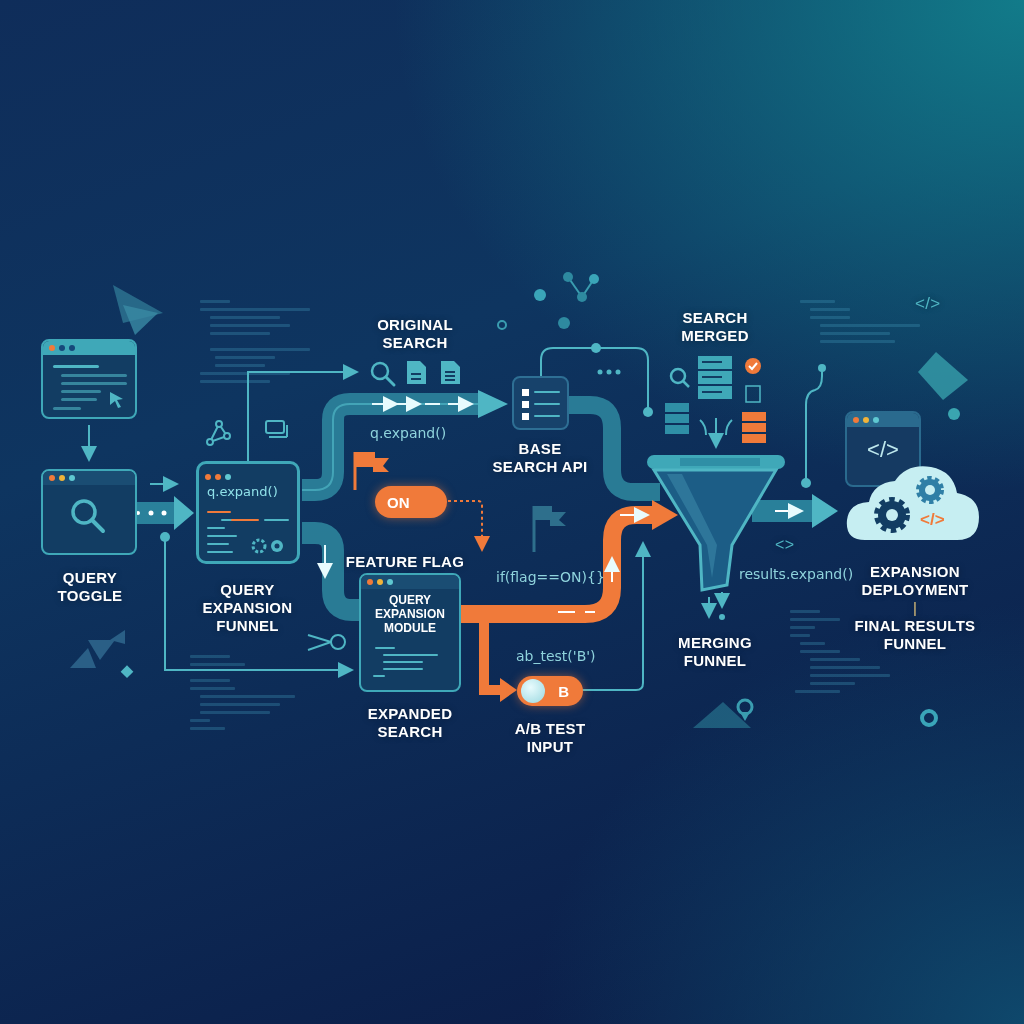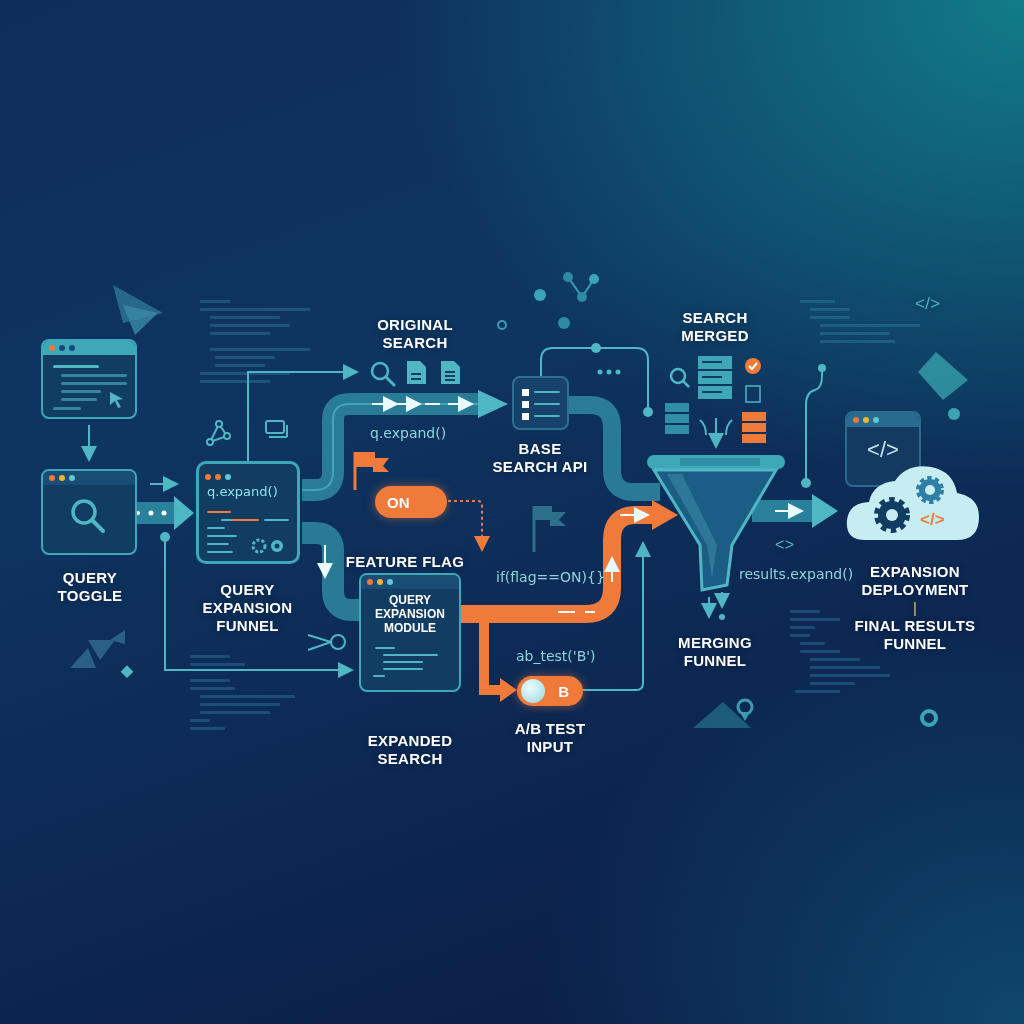--- a/index.html
+++ b/index.html
@@ -334,21 +334,21 @@
     <div>QUERY</div>
     <div>EXPANSION</div>
     <div>MODULE</div>
   </div>
   <div class="line" style="left:14px;top:72px;width:20px;height:2px;"></div>
   <div class="line" style="left:22px;top:79px;width:55px;height:2px;"></div>
   <div class="line" style="left:22px;top:86px;width:40px;height:2px;"></div>
   <div class="line" style="left:22px;top:93px;width:40px;height:2px;"></div>
   <div class="line" style="left:12px;top:100px;width:12px;height:2px;"></div>
 </div>
-<div class="label" style="left:355px;top:705px;width:110px;margin-top:27px;">
+<div class="label" style="left:355px;top:705px;width:110px;">
   <div>EXPANDED</div>
   <div>SEARCH</div>
 </div>
 
 <div class="win" style="left:512px;top:376px;width:57px;height:54px;background:#17426b;border-color:#2e6f94;">
   <div style="position:absolute;left:8px;top:11px;width:7px;height:7px;background:#fff;"></div>
   <div class="line" style="left:20px;top:13px;width:26px;height:2px;"></div>
   <div style="position:absolute;left:8px;top:23px;width:7px;height:7px;background:#fff;"></div>
   <div class="line" style="left:20px;top:25px;width:26px;height:2px;"></div>
   <div style="position:absolute;left:8px;top:35px;width:7px;height:7px;background:#fff;"></div>

